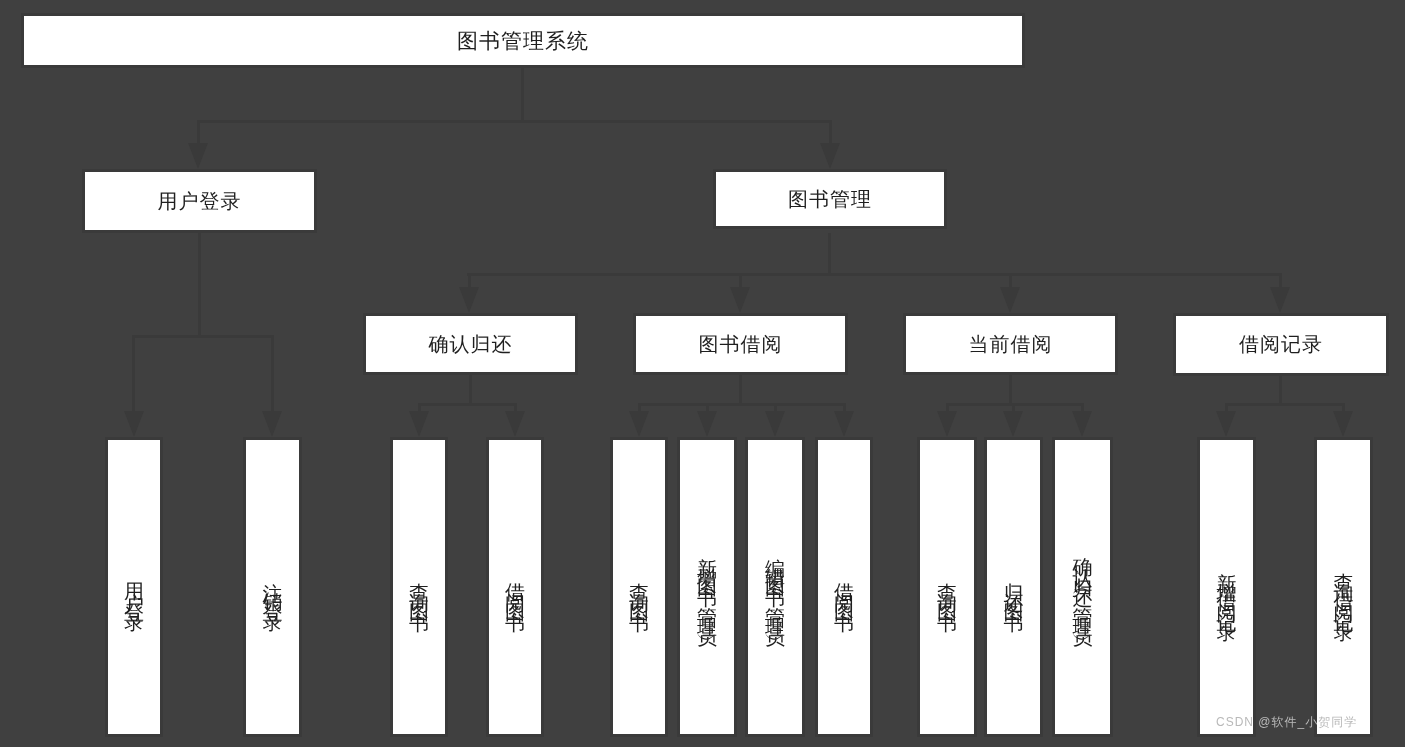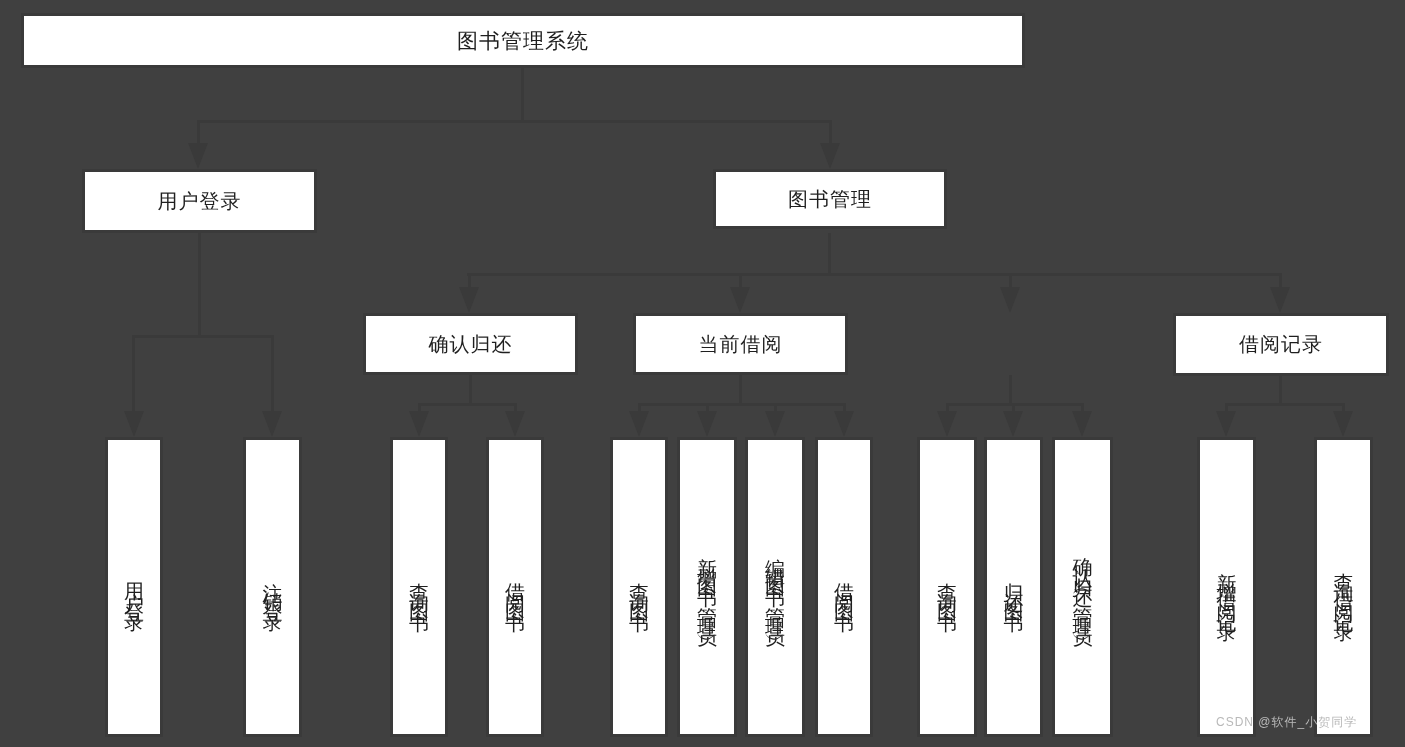--- a/index.html
+++ b/index.html
@@ -78,21 +78,22 @@
   <div class="vline" style="left:468px;top:273px;height:18px"></div>
   <div class="vline" style="left:739px;top:273px;height:18px"></div>
   <div class="vline" style="left:1009px;top:273px;height:18px"></div>
   <div class="vline" style="left:1279px;top:273px;height:18px"></div>
   <div class="arrow" style="left:459px;top:287px"></div>
   <div class="arrow" style="left:730px;top:287px"></div>
   <div class="arrow" style="left:1000px;top:287px"></div>
   <div class="arrow" style="left:1270px;top:287px"></div>
 
   <div class="box" style="left:363px;top:313px;width:215px;height:62px">确认归还</div>
-  <div class="box" style="left:633px;top:313px;width:215px;height:62px">当前借阅</div>
+  <div class="box" style="left:633px;top:313px;width:215px;height:62px">图书借阅</div>
+  <div class="box" style="left:903px;top:313px;width:215px;height:62px">当前借阅</div>
   <div class="box" style="left:1173px;top:313px;width:216px;height:63px">借阅记录</div>
 
   <div class="vline" style="left:469px;top:375px;height:30px"></div>
   <div class="hline" style="left:418px;top:403px;width:99px"></div>
   <div class="vline" style="left:418px;top:403px;height:12px"></div>
   <div class="vline" style="left:514px;top:403px;height:12px"></div>
   <div class="arrow" style="left:409px;top:411px"></div>
   <div class="arrow" style="left:505px;top:411px"></div>
 
   <div class="vline" style="left:739px;top:375px;height:30px"></div>

